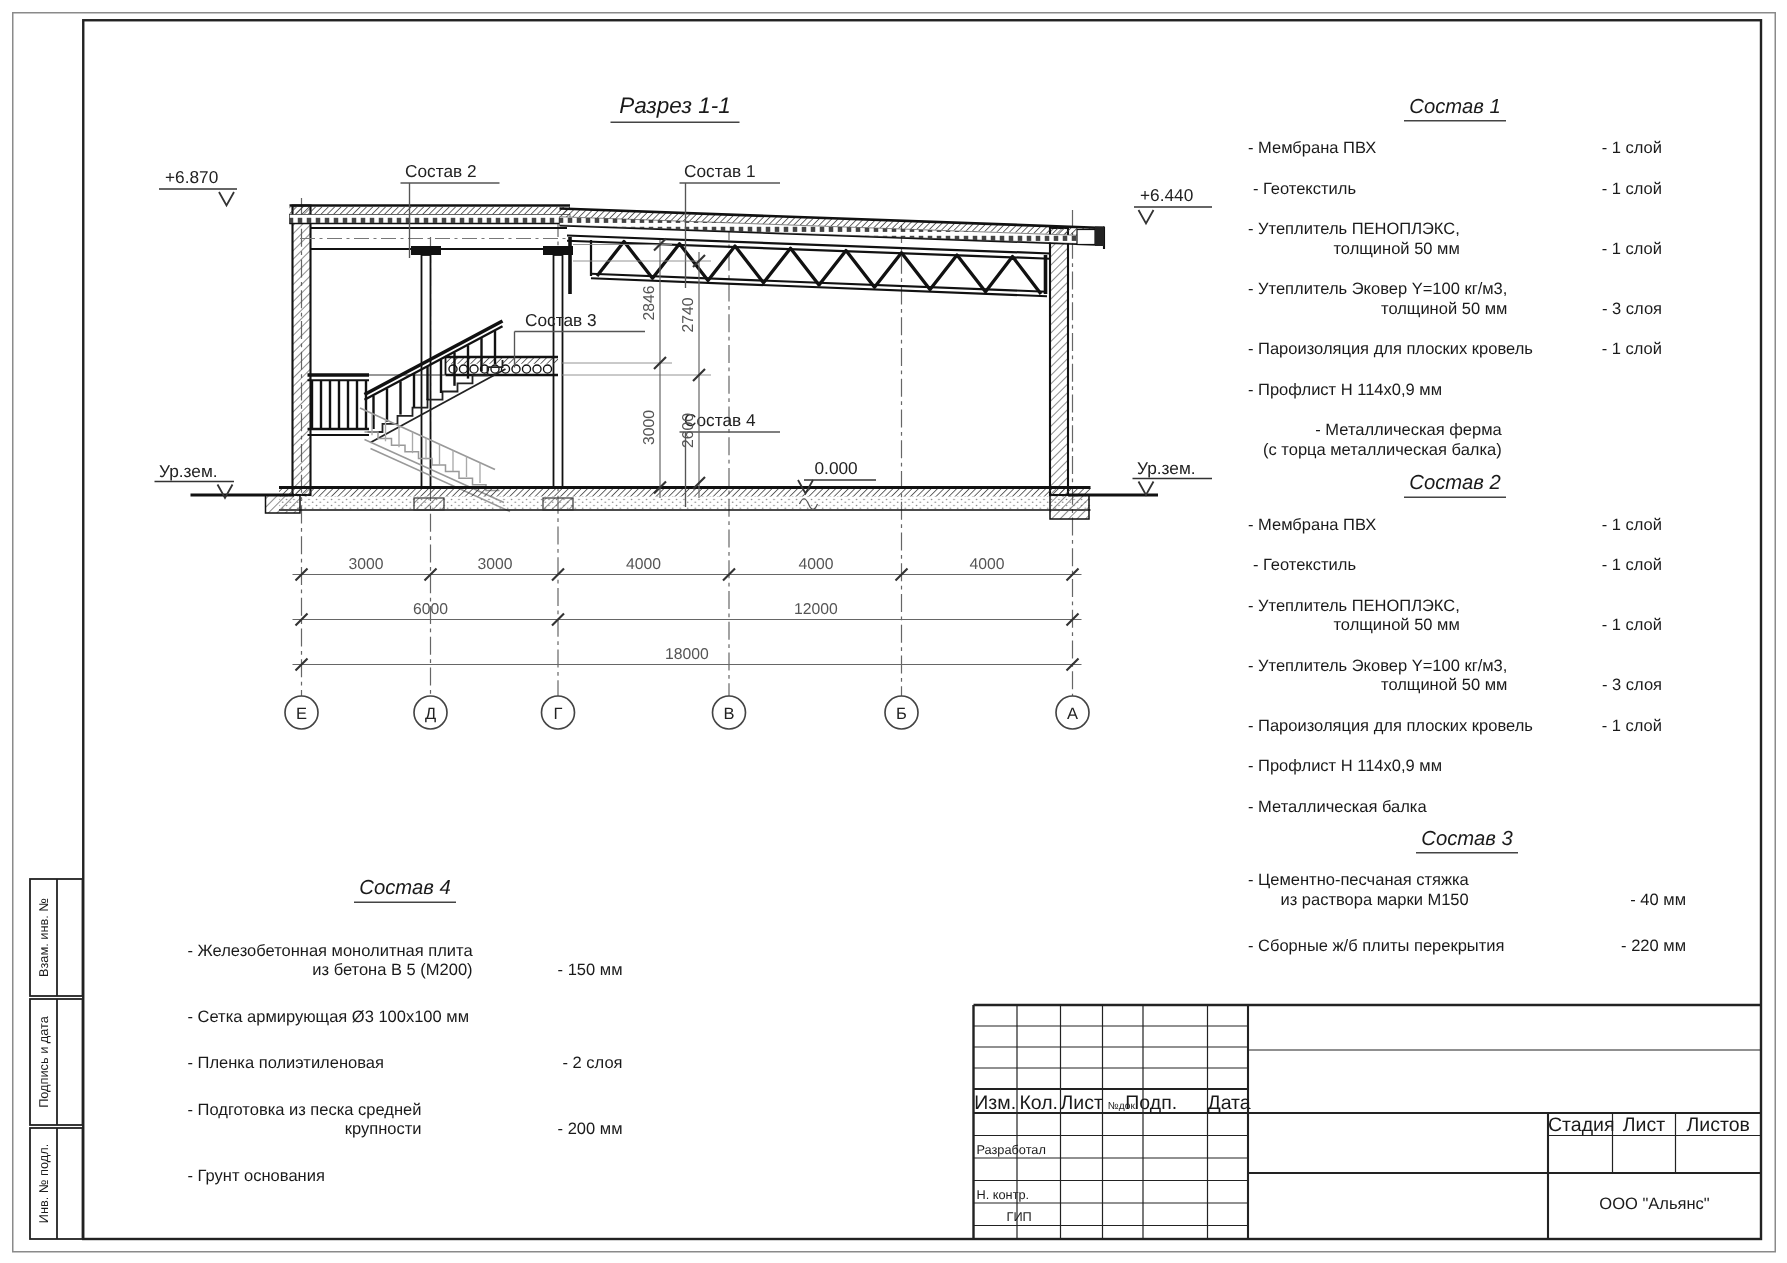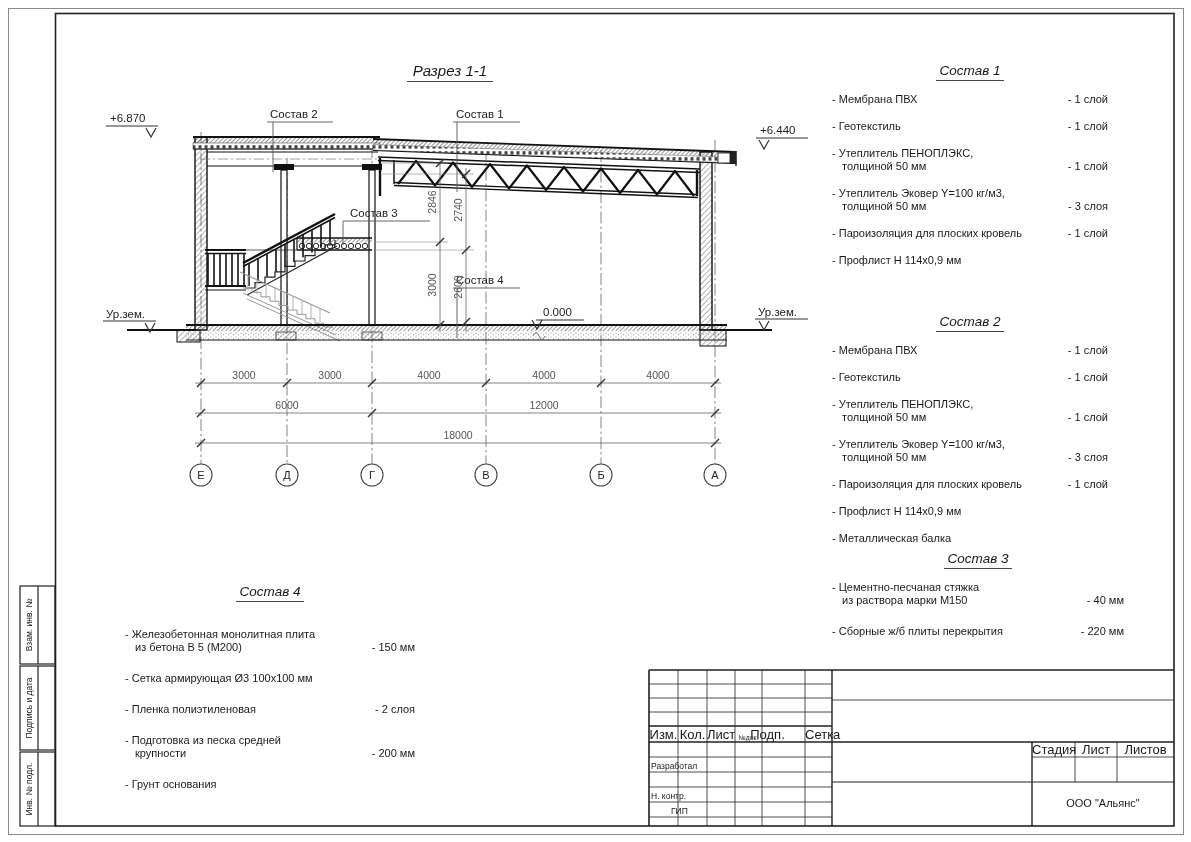--- a/index.html
+++ b/index.html
@@ -7,21 +7,21 @@
          font-family:"Liberation Sans",sans-serif;color:#1a1a1a;}
   #bg-svg{position:absolute;left:0;top:0;width:1191px;height:842px;}
   .abs{position:absolute;}
   .drawing-title{font-style:italic;font-size:15px;text-align:center;}
   .drawing-title span{border-bottom:1.2px solid #444;padding:0 6px 2px;}
   .comp{position:absolute;font-size:11px;line-height:13px;}
   .comp-title{font-style:italic;font-size:13.5px;text-align:center;margin-bottom:16px;}
   .comp-title span{border-bottom:1px solid #444;padding:0 4px 2px;}
   .comp-item{display:flex;align-items:flex-end;margin-bottom:14px;}
   .comp-item.m18{margin-bottom:18px;}
-  .comp-name{white-space:pre-line;padding-left:10px;text-indent:-10px;}
+  .comp-name{white-space:pre-line;padding-left:10px;text-indent:-10px;text-align:right;}
   .comp-value{margin-left:auto;white-space:nowrap;padding-left:8px;}
   .tb-label{position:absolute;font-size:13px;line-height:12px;text-align:center;}
   .tb-small{font-size:8.5px;}
   .tb-tiny{font-size:6.8px;}
   .side-label{position:absolute;height:18px;font-size:8.5px;line-height:18px;text-align:center;
               transform-origin:0 0;transform:rotate(-90deg);white-space:nowrap;}
 </style>
 </head>
 <body>
 
@@ -335,20 +335,25 @@
         <div class="comp-value">- 3 слоя</div>
       </div>
     <div class="comp-item">
         <div class="comp-name">- Пароизоляция для плоских кровель</div>
         <div class="comp-value">- 1 слой</div>
       </div>
     <div class="comp-item">
         <div class="comp-name">- Профлист Н 114х0,9 мм</div>
         <div class="comp-value"></div>
       </div>
+    <div class="comp-item">
+        <div class="comp-name">- Металлическая ферма
+(с торца металлическая балка)</div>
+        <div class="comp-value"></div>
+      </div>
   </div>
 
   <div class="comp" style="left:832px;top:315px;width:276px;">
     <div class="comp-title"><span>Состав 2</span></div>
     <div class="comp-item">
         <div class="comp-name">- Мембрана ПВХ</div>
         <div class="comp-value">- 1 слой</div>
       </div>
     <div class="comp-item">
         <div class="comp-name">- Геотекстиль</div>
@@ -419,21 +424,21 @@
 
   <div class="side-label" style="left:20px;top:664px;width:78px;">Взам. инв. №</div>
   <div class="side-label" style="left:20px;top:750px;width:84px;">Подпись и дата</div>
   <div class="side-label" style="left:20px;top:826px;width:74px;">Инв. № подл.</div>
 
   <div class="tb-label" style="left:649px;top:729px;width:29px;">Изм.</div>
   <div class="tb-label" style="left:678px;top:729px;width:29px;">Кол.</div>
   <div class="tb-label" style="left:707px;top:729px;width:28px;">Лист</div>
   <div class="tb-label tb-tiny" style="left:735px;top:732px;width:27px;">№док.</div>
   <div class="tb-label" style="left:746px;top:729px;width:43px;">Подп.</div>
-  <div class="tb-label" style="left:805px;top:729px;width:27px;">Сетка</div>
+  <div class="tb-label" style="left:805px;top:729px;width:27px;">Дата</div>
 
   <div class="tb-label tb-small" style="left:651px;top:760px;width:63px;text-align:left;">Разработал</div>
   <div class="tb-label tb-small" style="left:651px;top:790px;width:56px;text-align:left;">Н. контр.</div>
   <div class="tb-label tb-small" style="left:651px;top:805px;width:56px;text-align:left;padding-left:20px;">ГИП</div>
 
   <div class="tb-label" style="left:1032px;top:744px;width:43px;">Стадия</div>
   <div class="tb-label" style="left:1075px;top:744px;width:42px;">Лист</div>
   <div class="tb-label" style="left:1117px;top:744px;width:57px;">Листов</div>
 
   <div class="tb-label" style="left:1032px;top:797px;width:142px;font-size:11px;">ООО "Альянс"</div>

